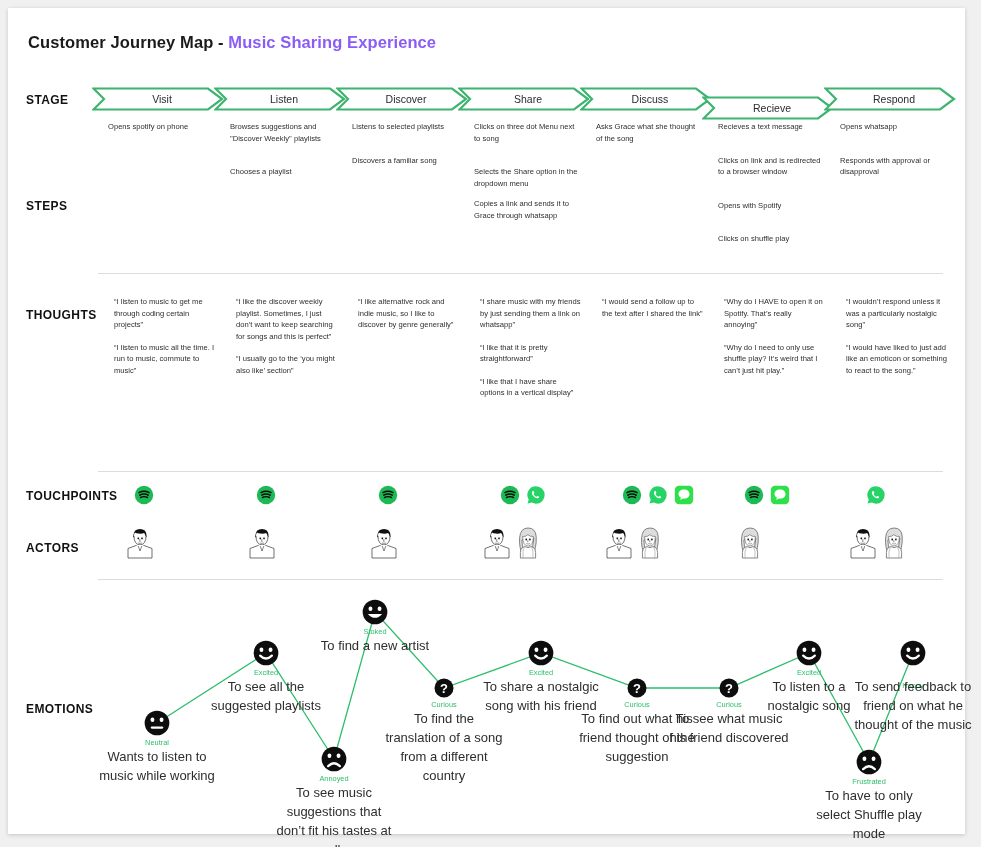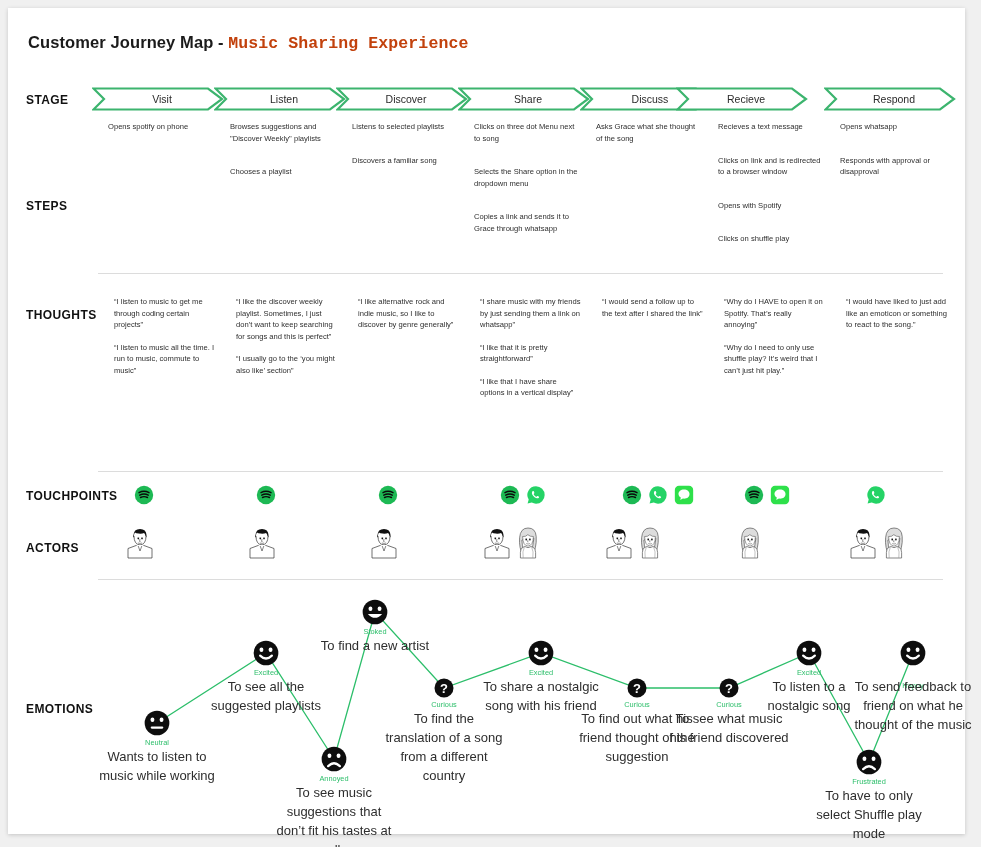--- a/index.html
+++ b/index.html
@@ -16,21 +16,21 @@
     width:957px;height:826px;
     background:#ffffff;
     box-shadow:0 1px 4px rgba(0,0,0,.18);
   }
   
   #title{
     position:absolute;left:20px;top:25px;
     font-size:16.5px;font-weight:bold;color:#1b1b1b;
     letter-spacing:.1px;white-space:nowrap;
   }
-  #title .accent{color:#c2410c;font-family:Liberation Mono, monospace;}
+  #title .accent{color:#8b5cf6;}
   
   .rowlabel{
     position:absolute;left:18px;
     font-size:12px;font-weight:bold;color:#111;
     letter-spacing:.4px;
   }
   
   .divider{position:absolute;height:1px;background:#dcdcdc;}
   
   #stagerow{position:absolute;left:84px;top:79px;height:24px;width:863px;}
@@ -113,21 +113,21 @@
             <path d="M1.5,1.5 H116 L130,12 L116,22.5 H1.5 L12,12 Z" fill="#ffffff" stroke="#3cb46e" stroke-width="2.2" stroke-linejoin="miter"></path>
           </svg>
           <span style="margin-left: 8px;">Share</span>
         </div>
         <div class="chev" style="left: 488px; width: 132px;">
           <svg width="132" height="24" viewBox="0 0 132 24">
             <path d="M1.5,1.5 H116 L130,12 L116,22.5 H1.5 L12,12 Z" fill="#ffffff" stroke="#3cb46e" stroke-width="2.2" stroke-linejoin="miter"></path>
           </svg>
           <span style="margin-left: 8px;">Discuss</span>
         </div>
-        <div class="chev" style="left: 584px; width: 132px;">
+        <div class="chev" style="left: 610px; width: 132px; margin-top: 9px;">
           <svg width="132" height="24" viewBox="0 0 132 24">
             <path d="M1.5,1.5 H116 L130,12 L116,22.5 H1.5 L12,12 Z" fill="#ffffff" stroke="#3cb46e" stroke-width="2.2" stroke-linejoin="miter"></path>
           </svg>
           <span style="margin-left: 8px;">Recieve</span>
         </div>
         <div class="chev" style="left: 732px; width: 132px;">
           <svg width="132" height="24" viewBox="0 0 132 24">
             <path d="M1.5,1.5 H116 L130,12 L116,22.5 H1.5 L12,12 Z" fill="#ffffff" stroke="#3cb46e" stroke-width="2.2" stroke-linejoin="miter"></path>
           </svg>
           <span style="margin-left: 8px;">Respond</span>
@@ -141,21 +141,21 @@
         <div class="cell " style="left: 222px; top: 113px; width: 104px;">
           <p style="margin-bottom: 22px;">Browses suggestions and "Discover Weekly" playlists</p>
           <p style="margin-bottom: 22px;">Chooses a playlist</p>
         </div>
         <div class="cell " style="left: 344px; top: 113px; width: 104px;">
           <p style="margin-bottom: 22px;">Listens to selected playlists</p>
           <p style="margin-bottom: 22px;">Discovers a familiar song</p>
         </div>
         <div class="cell " style="left: 466px; top: 113px; width: 104px;">
           <p style="margin-bottom: 22px;">Clicks on three dot Menu next to song</p>
-          <p style="margin-bottom: 22px;">Selects the Share option in the dropdown menu</p>
+          <p style="margin-bottom: 9px;">Selects the Share option in the dropdown menu</p>
           <p style="margin-bottom: 22px;">Copies a link and sends it to Grace through whatsapp</p>
         </div>
         <div class="cell " style="left: 588px; top: 113px; width: 104px;">
           <p style="margin-bottom: 22px;">Asks Grace what she thought of the song</p>
         </div>
         <div class="cell " style="left: 710px; top: 113px; width: 104px;">
           <p style="margin-bottom: 22px;">Recieves a text message</p>
           <p style="margin-bottom: 22px;">Clicks on link and is redirected to a browser window</p>
           <p style="margin-bottom: 22px;">Opens with Spotify</p>
           <p style="margin-bottom: 22px;">Clicks on shuffle play</p>
@@ -181,20 +181,21 @@
           <p>“I like that I have share options in a vertical display”</p>
         </div>
         <div class="cell thought" style="left: 594px; top: 288px; width: 102px;">
           <p>“I would send a follow up to the text after I shared the link”</p>
         </div>
         <div class="cell thought" style="left: 716px; top: 288px; width: 102px;">
           <p>“Why do I HAVE to open it on Spotify. That’s really annoying”</p>
           <p>“Why do I need to only use shuffle play? It’s weird that I can’t just hit play.”</p>
         </div>
         <div class="cell thought" style="left: 838px; top: 288px; width: 102px;">
+          <p>“I wouldn’t respond unless it was a particularly nostalgic song”</p>
           <p>“I would have liked to just add like an emoticon or something to react to the song.”</p>
         </div>
         <div class="tp" style="left: 126px; top: 477px;">
           <svg class="ico" viewBox="0 0 24 24">
             <circle cx="12" cy="12" r="11" fill="#1DB954"></circle>
             <path d="M6,9.2 q6,-3.2 12,0" stroke="#0a0a0a" stroke-width="1.7" fill="none" stroke-linecap="round"></path>
             <path d="M6.9,12.2 q5.1,-2.6 10.2,0" stroke="#0a0a0a" stroke-width="1.7" fill="none" stroke-linecap="round"></path>
             <path d="M7.8,15 q4.2,-2.1 8.4,0" stroke="#0a0a0a" stroke-width="1.7" fill="none" stroke-linecap="round"></path>
           </svg>
         </div>

